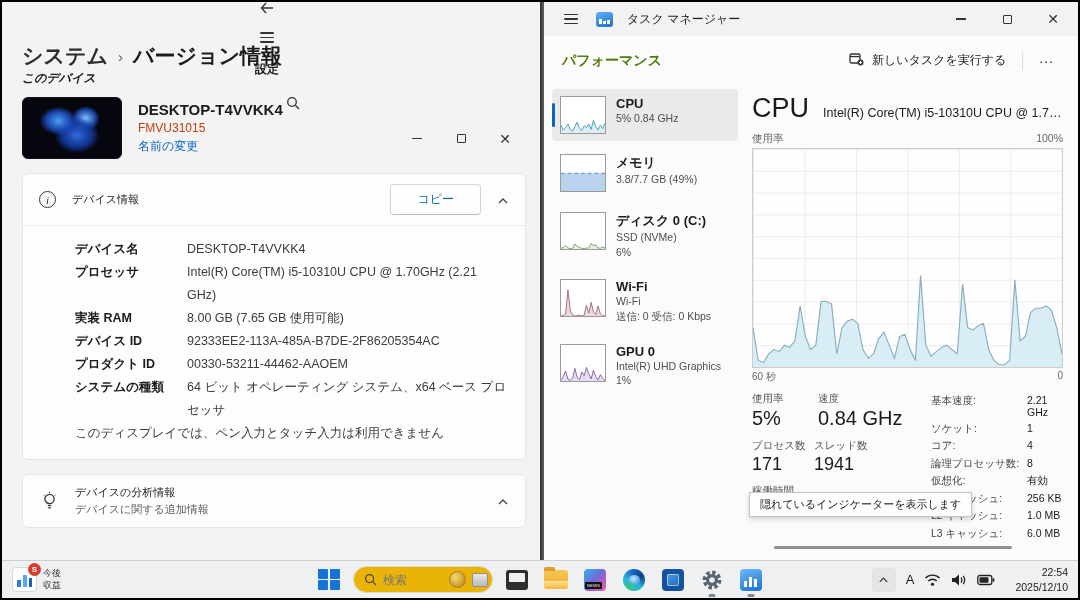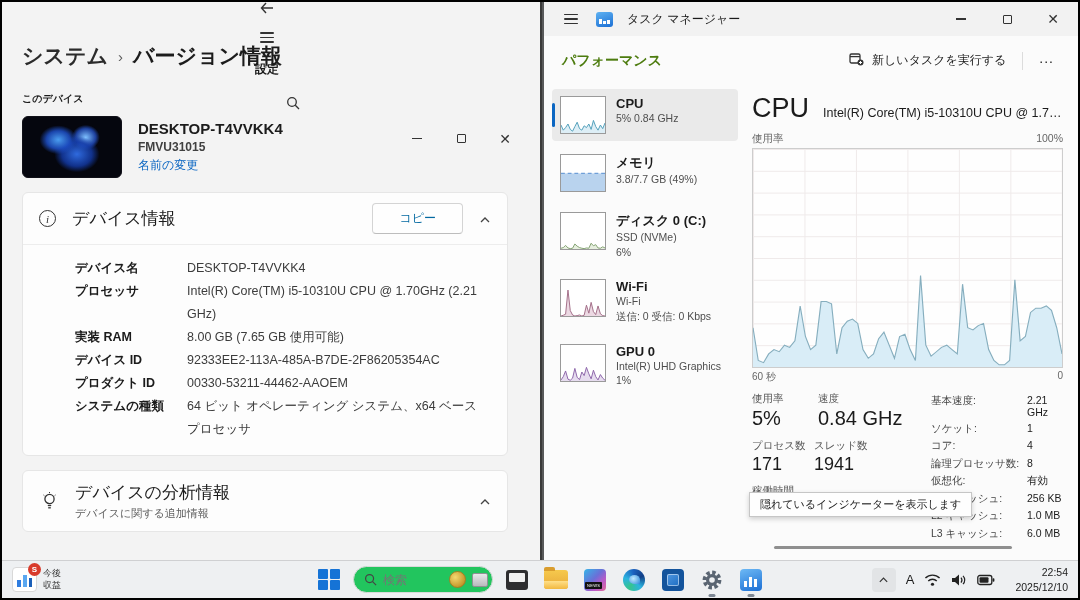--- a/index.html
+++ b/index.html
@@ -12,41 +12,41 @@
   .s-titlebar { display:flex; align-items:center; height:30px; padding:0 24px 0 16px; gap:18px;flex-direction:column; }
   .icon-btn { display:flex; align-items:center; justify-content:center; width:22px; height:22px; cursor:default; }
   .burger { display:flex; flex-direction:column; gap:3px; }
   .burger i { display:block; width:14px; height:1.6px; background:#333; border-radius:1px; }
   .s-apptitle { font-size:12px; color:#1b1b1b; font-weight:bold; }
   .s-search-ic { margin-left:52px; }
   .winctl { margin-left:auto; display:flex; gap:22px; align-items:center; }
   .ctl-min { width:10px; height:1.4px; background:#333; }
   .ctl-max { width:9px; height:9px; border:1.4px solid #333; border-radius:1px; }
   .ctl-x { font-size:14px; color:#333; line-height:1; }
-  .s-body { padding:6px 32px 0 20px; }
+  .s-body { padding:6px 14px 0 20px; }
   .breadcrumb { display:flex; align-items:center; gap:10px; font-size:21px; color:#1b1b1b; margin-top:4px; }
   .bc-parent { font-weight:600; color:#2b2b2b; }
   .bc-sep { font-size:15px; color:#5d5d5d; }
   .bc-current { font-weight:bold; }
-  .sec-label { margin-top:22px; font-size:10px; font-weight:bold; color:#1b1b1b; }
+  .sec-label { font-size:12px; font-weight:bold; color:#1b1b1b;font-style:italic; }
   .device-card { display:flex; gap:16px; margin-top:10px; align-items:flex-start; }
   .device-img { width:100px; height:62px; border-radius:6px; background:
       radial-gradient(26px 20px at 36% 38%, #4a9df0 0%, rgba(30,80,200,.85) 45%, rgba(10,10,25,0) 72%),
       radial-gradient(30px 24px at 55% 62%, #2f6ade 0%, rgba(20,60,170,.8) 50%, rgba(10,10,25,0) 75%),
       radial-gradient(18px 16px at 64% 34%, #7ec0ff 0%, rgba(40,90,220,.7) 55%, rgba(10,10,25,0) 78%),
       #05060e; border:1px solid #101018; }
   .device-meta { display:flex; flex-direction:column; gap:3px; padding-top:4px; }
   .device-name { font-size:15px; font-weight:bold; color:#1b1b1b; }
-  .device-model { font-size:12px; color:#404040;font-weight:bold; }
+  .device-model { font-size:12px; color:#c2410c; }
   .device-rename { font-size:12px; color:#0b66c2; cursor:pointer; }
   .card { background:#fdfdfd; border:1px solid #e6e6e6; border-radius:6px; margin-top:14px; }
   .card-header { display:flex; align-items:center; gap:16px; padding:10px 16px; min-height:44px; }
   .info-ic { width:17px; height:17px; border:1.4px solid #333; border-radius:50%; font-size:11px; color:#333;
              display:flex; align-items:center; justify-content:center; font-family:"Liberation Serif",serif; font-style:italic; }
-  .card-title { font-size:17px; color:#1b1b1b; }
+  .card-title { font-size:11px; color:#1b1b1b; }
   .card-sub { font-size:11px; color:#5d5d5d; margin-top:2px; }
   .copy-btn { margin-left:auto; background:#fefefe; border:1px solid #d4d4d4; border-bottom-color:#bdbdbd;
               border-radius:4px; font-size:12px; color:#0369a1; padding:6px 26px; cursor:pointer; }
   .chev { flex:none; }
   .card-divider { height:1px; background:#ededed; margin:0 0; }
   .spec-table { padding:12px 16px 14px 52px; }
   .spec-row { display:flex; font-size:12.5px; line-height:23px; }
   .spec-label { width:112px; flex:none; color:#1b1b1b; font-weight:bold; }
   .spec-value { color:#3c3c3c; }
   .bulb-wrap { width:20px; display:flex; justify-content:center; }
@@ -108,21 +108,21 @@
                  linear-gradient(#5aa7f0,#5aa7f0) 6px 100%/4px 12px no-repeat,
                  linear-gradient(#1b5fb8,#1b5fb8) 12px 100%/4px 9px no-repeat; }
   .widget-badge { position:absolute; right:-5px; top:-5px; width:13px; height:13px; border-radius:50%; background:#d83b2c;
       color:#fff; font-size:8px; display:flex; align-items:center; justify-content:center; font-weight:bold; }
   .widget-txt { font-size:9px; color:#333; line-height:1.25; }
   .tb-center { position:absolute; left:50%; transform:translateX(-50%); display:flex; align-items:center; gap:9px; height:100%; }
   .tb-ic { width:30px; height:30px; display:flex; align-items:center; justify-content:center; border-radius:4px; position:relative; }
   .tb-ic.active::after { content:""; position:absolute; bottom:-2px; left:50%; transform:translateX(-50%); width:7px; height:3px; border-radius:2px; background:#7d8794; }
   .start-ic { display:grid; grid-template-columns:10px 10px; grid-template-rows:10px 10px; gap:1.6px; }
   .start-ic i { background:#1573d6; border-radius:1px; }
-  .search-pill { display:flex; align-items:center; gap:6px; width:140px; height:27px; background:#22c55e; border:1px solid #d9d9d9; border-radius:14px; padding:0 4px 0 10px; }
+  .search-pill { display:flex; align-items:center; gap:6px; width:140px; height:27px; background:#eab308; border:1px solid #d9d9d9; border-radius:14px; padding:0 4px 0 10px; }
   .search-pill input { border:none; outline:none; flex:1; min-width:0; font-size:12px; color:#444; background:transparent; font-family:inherit; }
   .coin-ic { width:17px; height:17px; border-radius:50%; flex:none; background:radial-gradient(circle at 35% 35%, #f4d970, #c79a2e 70%, #8f6c1a); border:1px solid #a67f22; }
   .console-ic { width:16px; height:14px; flex:none; background:linear-gradient(#e8e8ea,#b9babd); border:1px solid #909094; border-radius:2px; }
   .dark-app { width:22px; height:20px; background:#2e2e30; border-radius:3px; position:relative; }
   .dark-app::after { content:""; position:absolute; left:3px; top:3px; right:3px; height:9px; background:#f0f0f0; border-radius:1px; }
   .folder-ic { width:24px; height:19px; position:relative; background:linear-gradient(#f6c94d,#e8a93a); border-radius:2px 3px 3px 3px; }
   .folder-ic::before { content:""; position:absolute; left:0; top:-3px; width:11px; height:4px; background:#d99d2f; border-radius:2px 2px 0 0; }
   .folder-ic::after { content:""; position:absolute; left:0; bottom:0; width:100%; height:8px; background:linear-gradient(#ffe08a,#f2b83f); border-radius:0 0 3px 3px; }
   .news-ic { width:22px; height:22px; border-radius:4px; background:linear-gradient(135deg,#35b6e8 0%,#6a6fd8 45%,#b85ac8 70%,#e06a9a 100%); position:relative; }
   .news-ic::after { content:"NEWS"; position:absolute; left:1px; bottom:2px; background:#111; color:#fff; font-size:4px; padding:1px 2px; border-radius:1px; letter-spacing:.3px; }
@@ -225,20 +225,21 @@
               </div>
           <div class="spec-row">
                 <span class="spec-label">プロダクト ID</span>
                 <span class="spec-value">00330-53211-44462-AAOEM</span>
               </div>
           <div class="spec-row">
                 <span class="spec-label">システムの種類</span>
                 <span class="spec-value">64 ビット オペレーティング システム、x64 ベース プロセッサ</span>
               </div>
           <div class="spec-row">
+                <span class="spec-value">このディスプレイでは、ペン入力とタッチ入力は利用できません</span>
               </div>
         </div>
       </div>
 
       <div class="card">
         <div class="card-header">
           <span class="bulb-wrap">
             <svg width="15" height="18" viewBox="0 0 15 18">
                   <circle cx="7.5" cy="7" r="4.6" fill="none" stroke="#333" stroke-width="1.3"></circle>
                   <line x1="5.8" y1="13.5" x2="9.2" y2="13.5" stroke="#333" stroke-width="1.3"></line>

